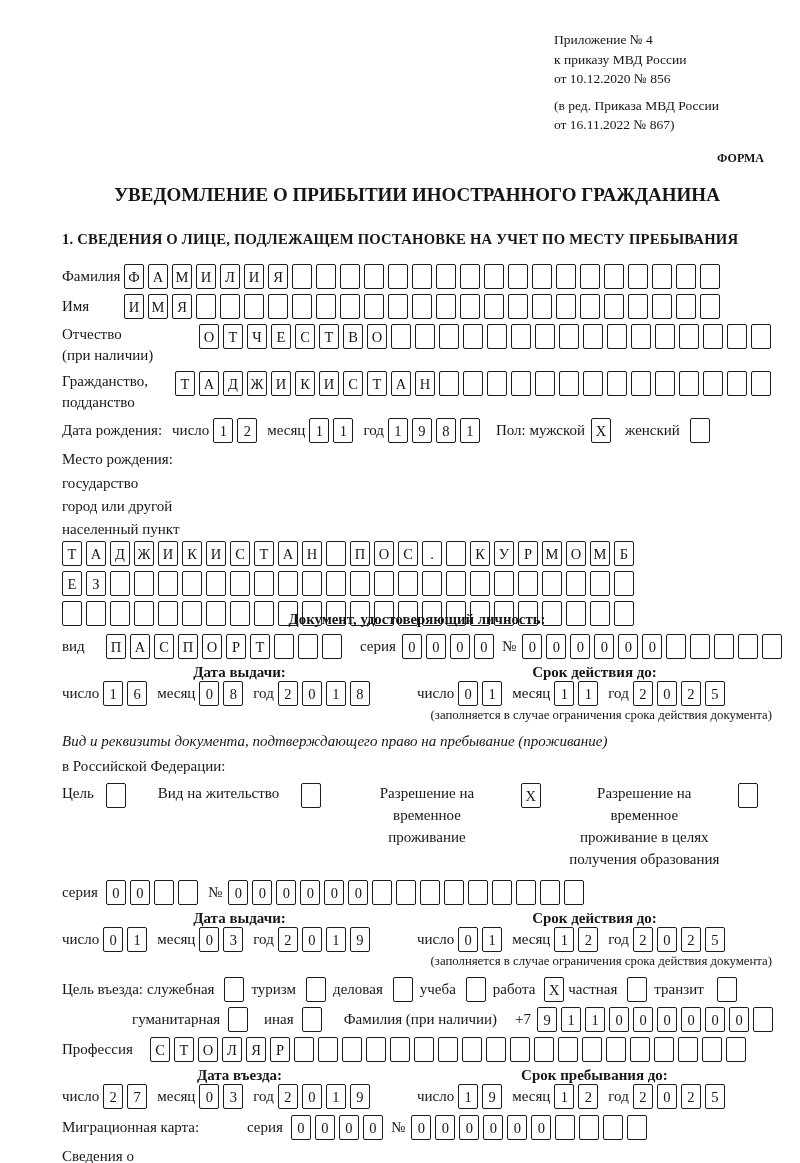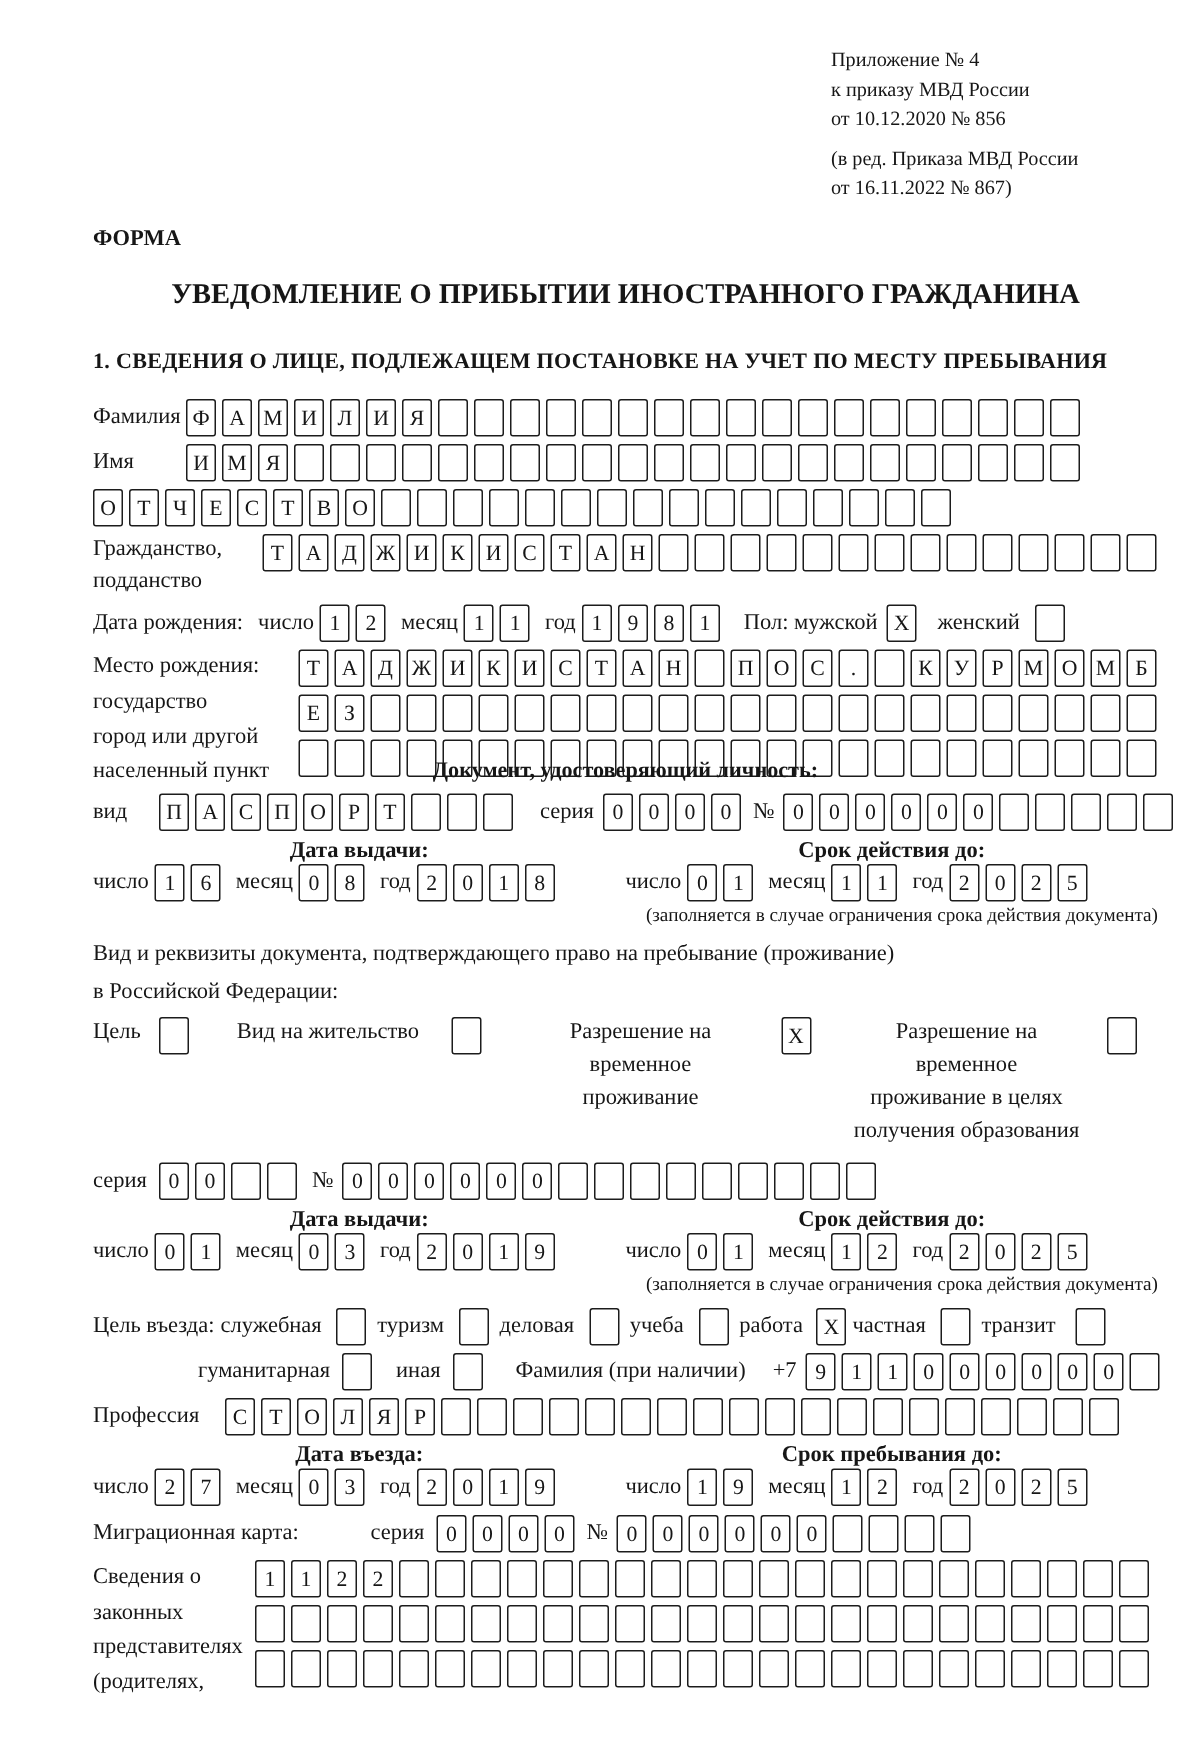--- a/index.html
+++ b/index.html
@@ -3,21 +3,21 @@
 <meta charset="utf-8">
 <style>
   html,body{margin:0;padding:0;background:#fff;}
   body{width:800px;height:1163px;overflow:hidden;color:#161616;
        font-family:"Liberation Serif", serif;}
   .page{box-sizing:border-box;width:800px;height:1163px;padding:30px 28px 0 62px;}
 
   
   .hdr{margin-left:auto;width:218px;font-size:13.5px;line-height:1.45;}
   .hdr .note{margin-top:7px;}
-  .forma{padding-right:8px;font-weight:bold;font-size:15px;margin-top:16px;}
+  .forma{text-align:right;padding-right:8px;font-weight:bold;font-size:12px;margin-top:16px;}
 
   .title{margin-top:14px;text-align:center;font-weight:bold;font-size:19px;line-height:1.55;}
   .uline{display:inline-block;width:56px;border-bottom:2px solid #333;height:12px;margin-left:10px;}
 
   .sec1{margin-top:22px;margin-bottom:16px;font-weight:bold;font-size:14.7px;letter-spacing:.2px;}
 
   .row{display:flex;align-items:center;margin-bottom:5px;}
   .row.top{align-items:flex-start;}
   .lbl{font-size:15px;line-height:1.4;flex:0 0 auto;}
   .lbl-b{font-size:15px;font-weight:bold;}
@@ -41,21 +41,21 @@
 
   .center-b{text-align:center;font-weight:bold;font-size:14.8px;margin:4px 0 6px 0;}
 
   .cbgroup{display:flex;align-items:flex-start;margin:6px 0 10px 0;}
   .cbgroup .blk{text-align:center;font-size:15px;line-height:1.45;}
   .cbgroup .cell{margin-left:8px;margin-right:14px;}
 
   .pair{display:flex;align-items:center;}
   .pair .cell{margin-left:5px;}
 
-  .mcol{display:flex;align-items:flex-start;}
+  .mcol{display:flex;align-items:flex-start;flex-direction:column;}
   .mcol .labels{width:137px;font-size:15px;line-height:1.55;flex:0 0 auto;}
   .mcol .rows .boxrow{margin-bottom:5px;}
 </style>
 </head>
 <body>
 
 <div class="page">
 
   <div class="hdr">
     <div>Приложение № 4</div>
@@ -130,20 +130,24 @@
         <span class="cell"></span>
         <span class="cell"></span>
         <span class="cell"></span>
         <span class="cell"></span>
         <span class="cell"></span>
         <span class="cell"></span>
       </span>
   </div>
 
   <div class="row top">
+    <span class="lbl w137">
+      <span>Отчество</span><br>
+      <span>(при наличии)</span>
+    </span>
     <span class="boxrow">
         <span class="cell">О</span>
         <span class="cell">Т</span>
         <span class="cell">Ч</span>
         <span class="cell">Е</span>
         <span class="cell">С</span>
         <span class="cell">Т</span>
         <span class="cell">В</span>
         <span class="cell">О</span>
         <span class="cell"></span>
@@ -397,21 +401,21 @@
       <span class="boxrow">
           <span class="cell">2</span>
           <span class="cell">0</span>
           <span class="cell">2</span>
           <span class="cell">5</span>
         </span>
     </div>
   </div>
   <div class="note-r">(заполняется в случае ограничения срока действия документа)</div>
 
-  <div class="lbl" style="margin-bottom:4px;">Вид и реквизиты документа, подтверждающего право на пребывание (проживание)</div>
+  <div class="lbl" style="margin-bottom:4px;font-style:italic;">Вид и реквизиты документа, подтверждающего право на пребывание (проживание)</div>
   <div class="lbl" style="margin-bottom:2px;">в Российской Федерации:</div>
 
   <div class="cbgroup">
     <span class="lbl">Цель</span>
     <span class="boxrow cell-wrap" style="margin:0 18px 0 4px;">
         <span class="cell"></span>
       </span>
     <span class="lbl">Вид на жительство</span>
     <span class="boxrow" style="margin:0 16px 0 14px;">
         <span class="cell"></span>

